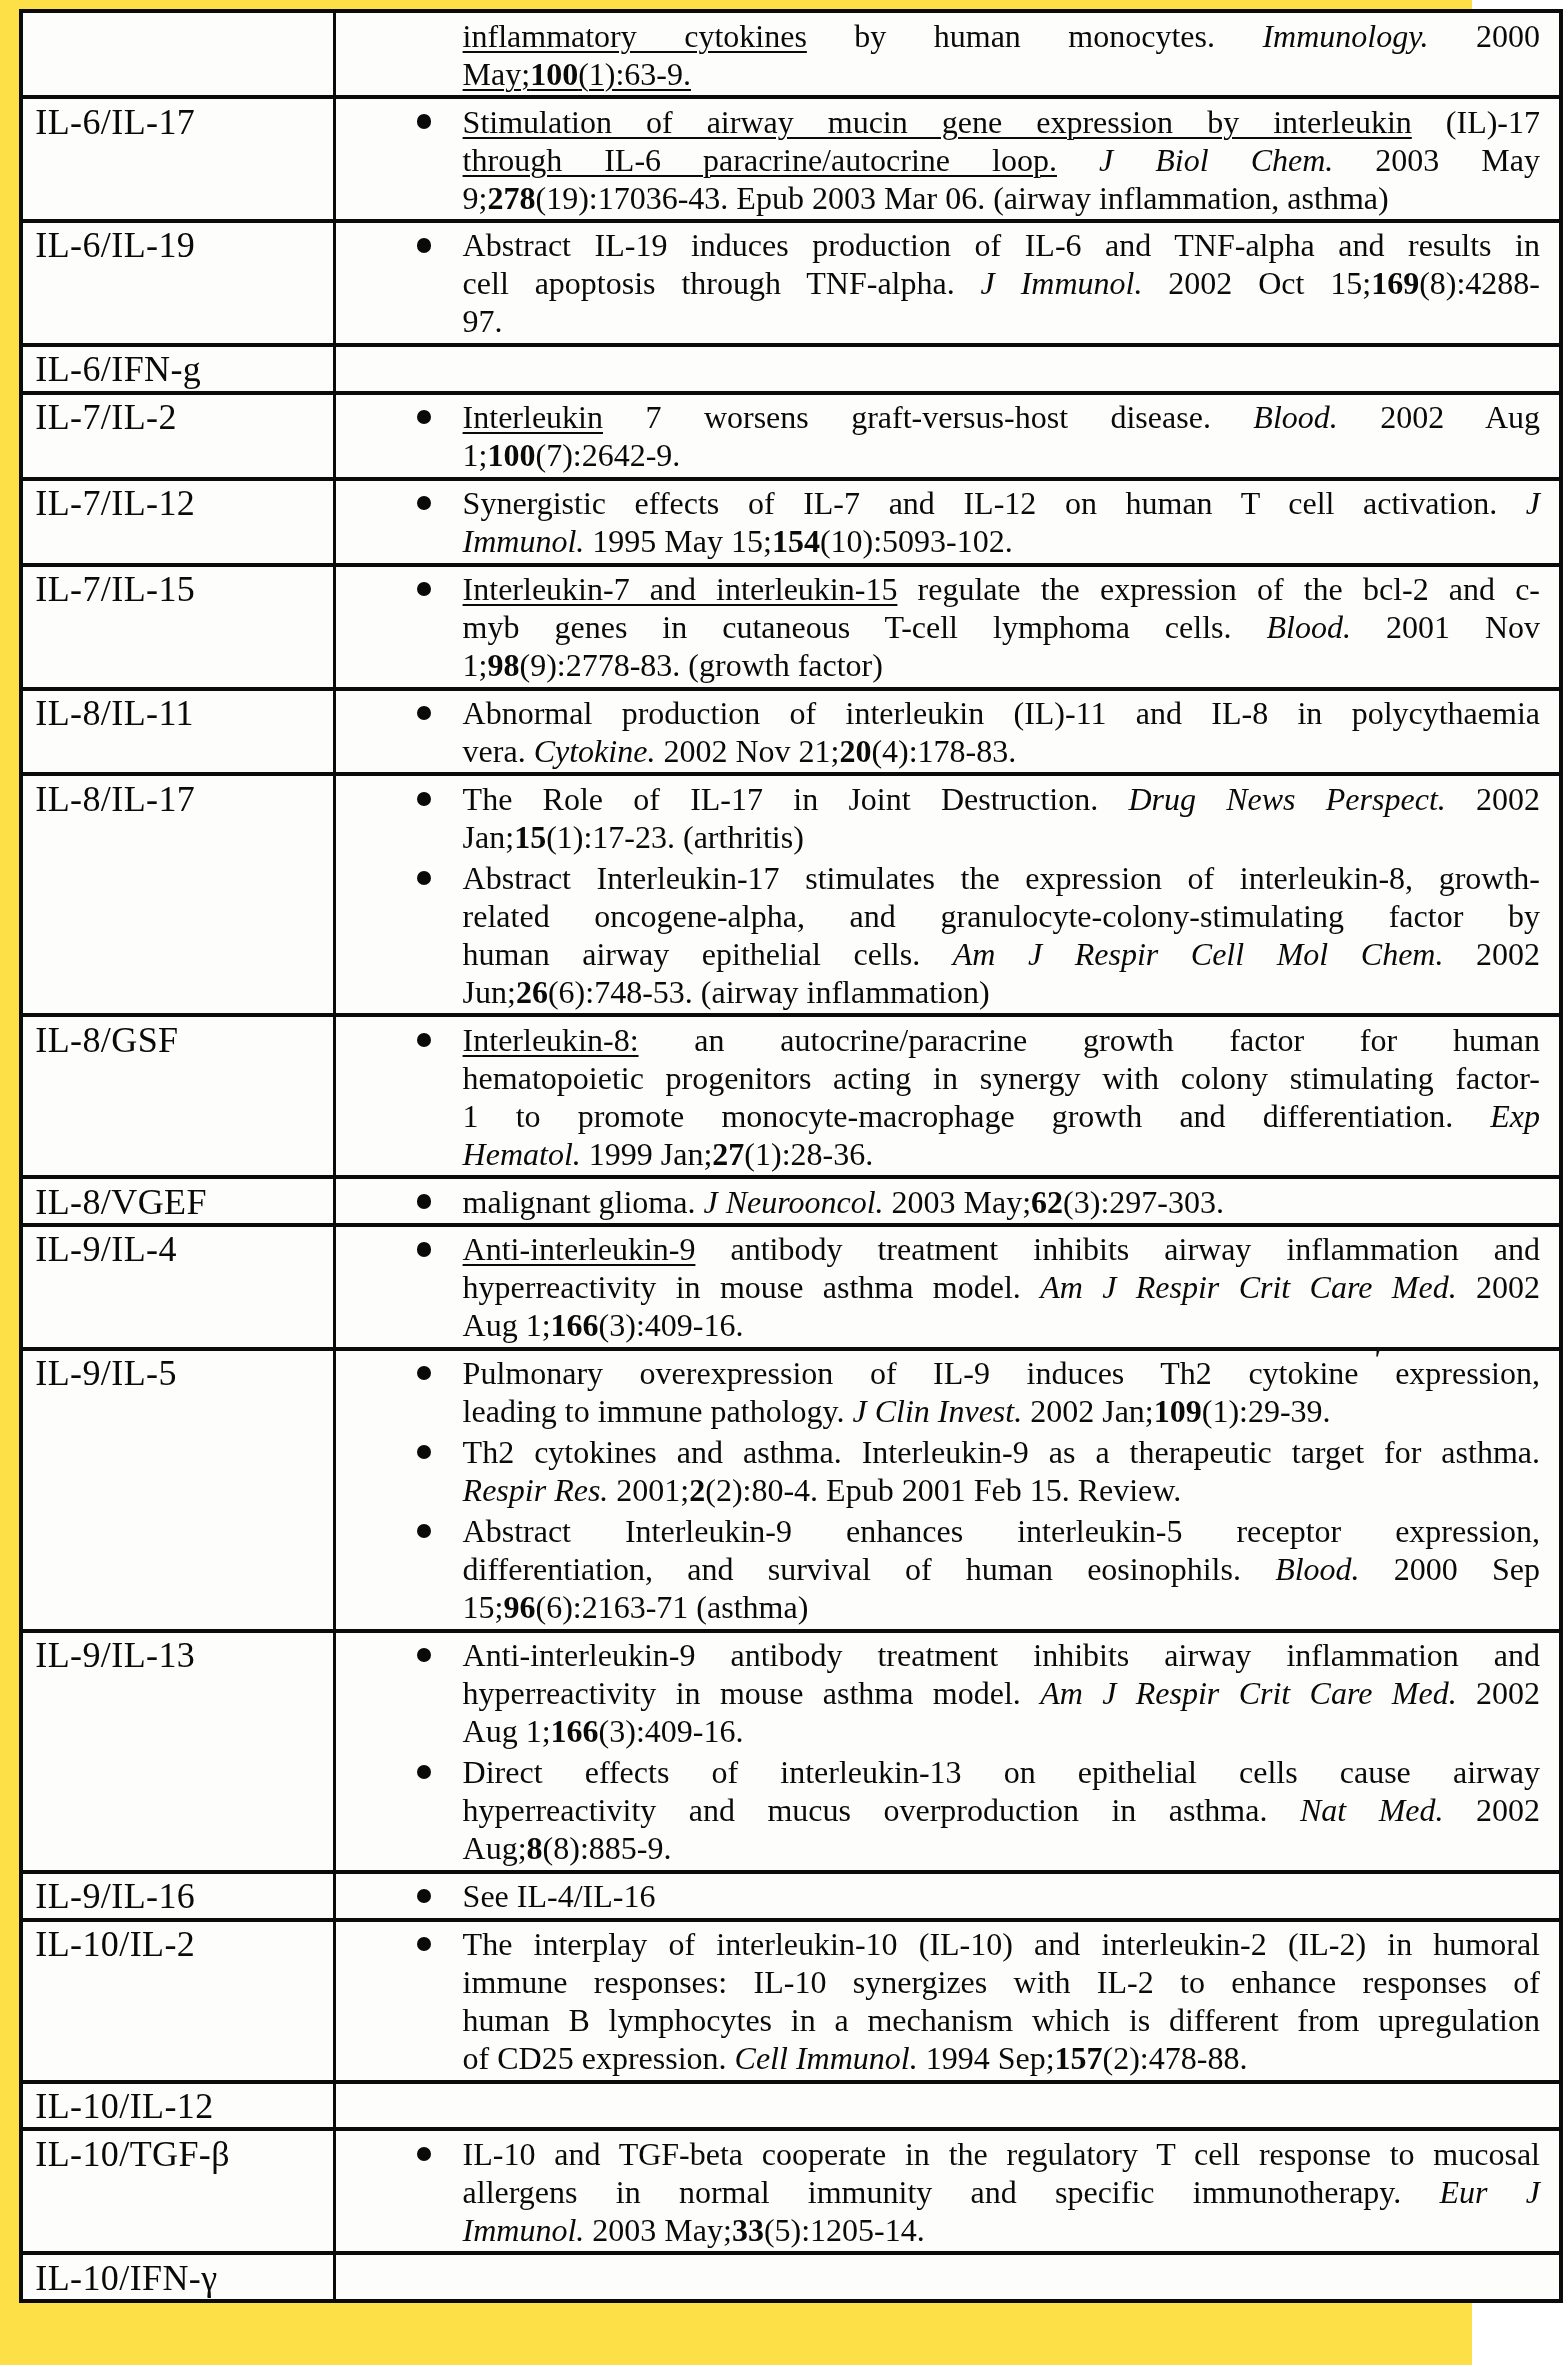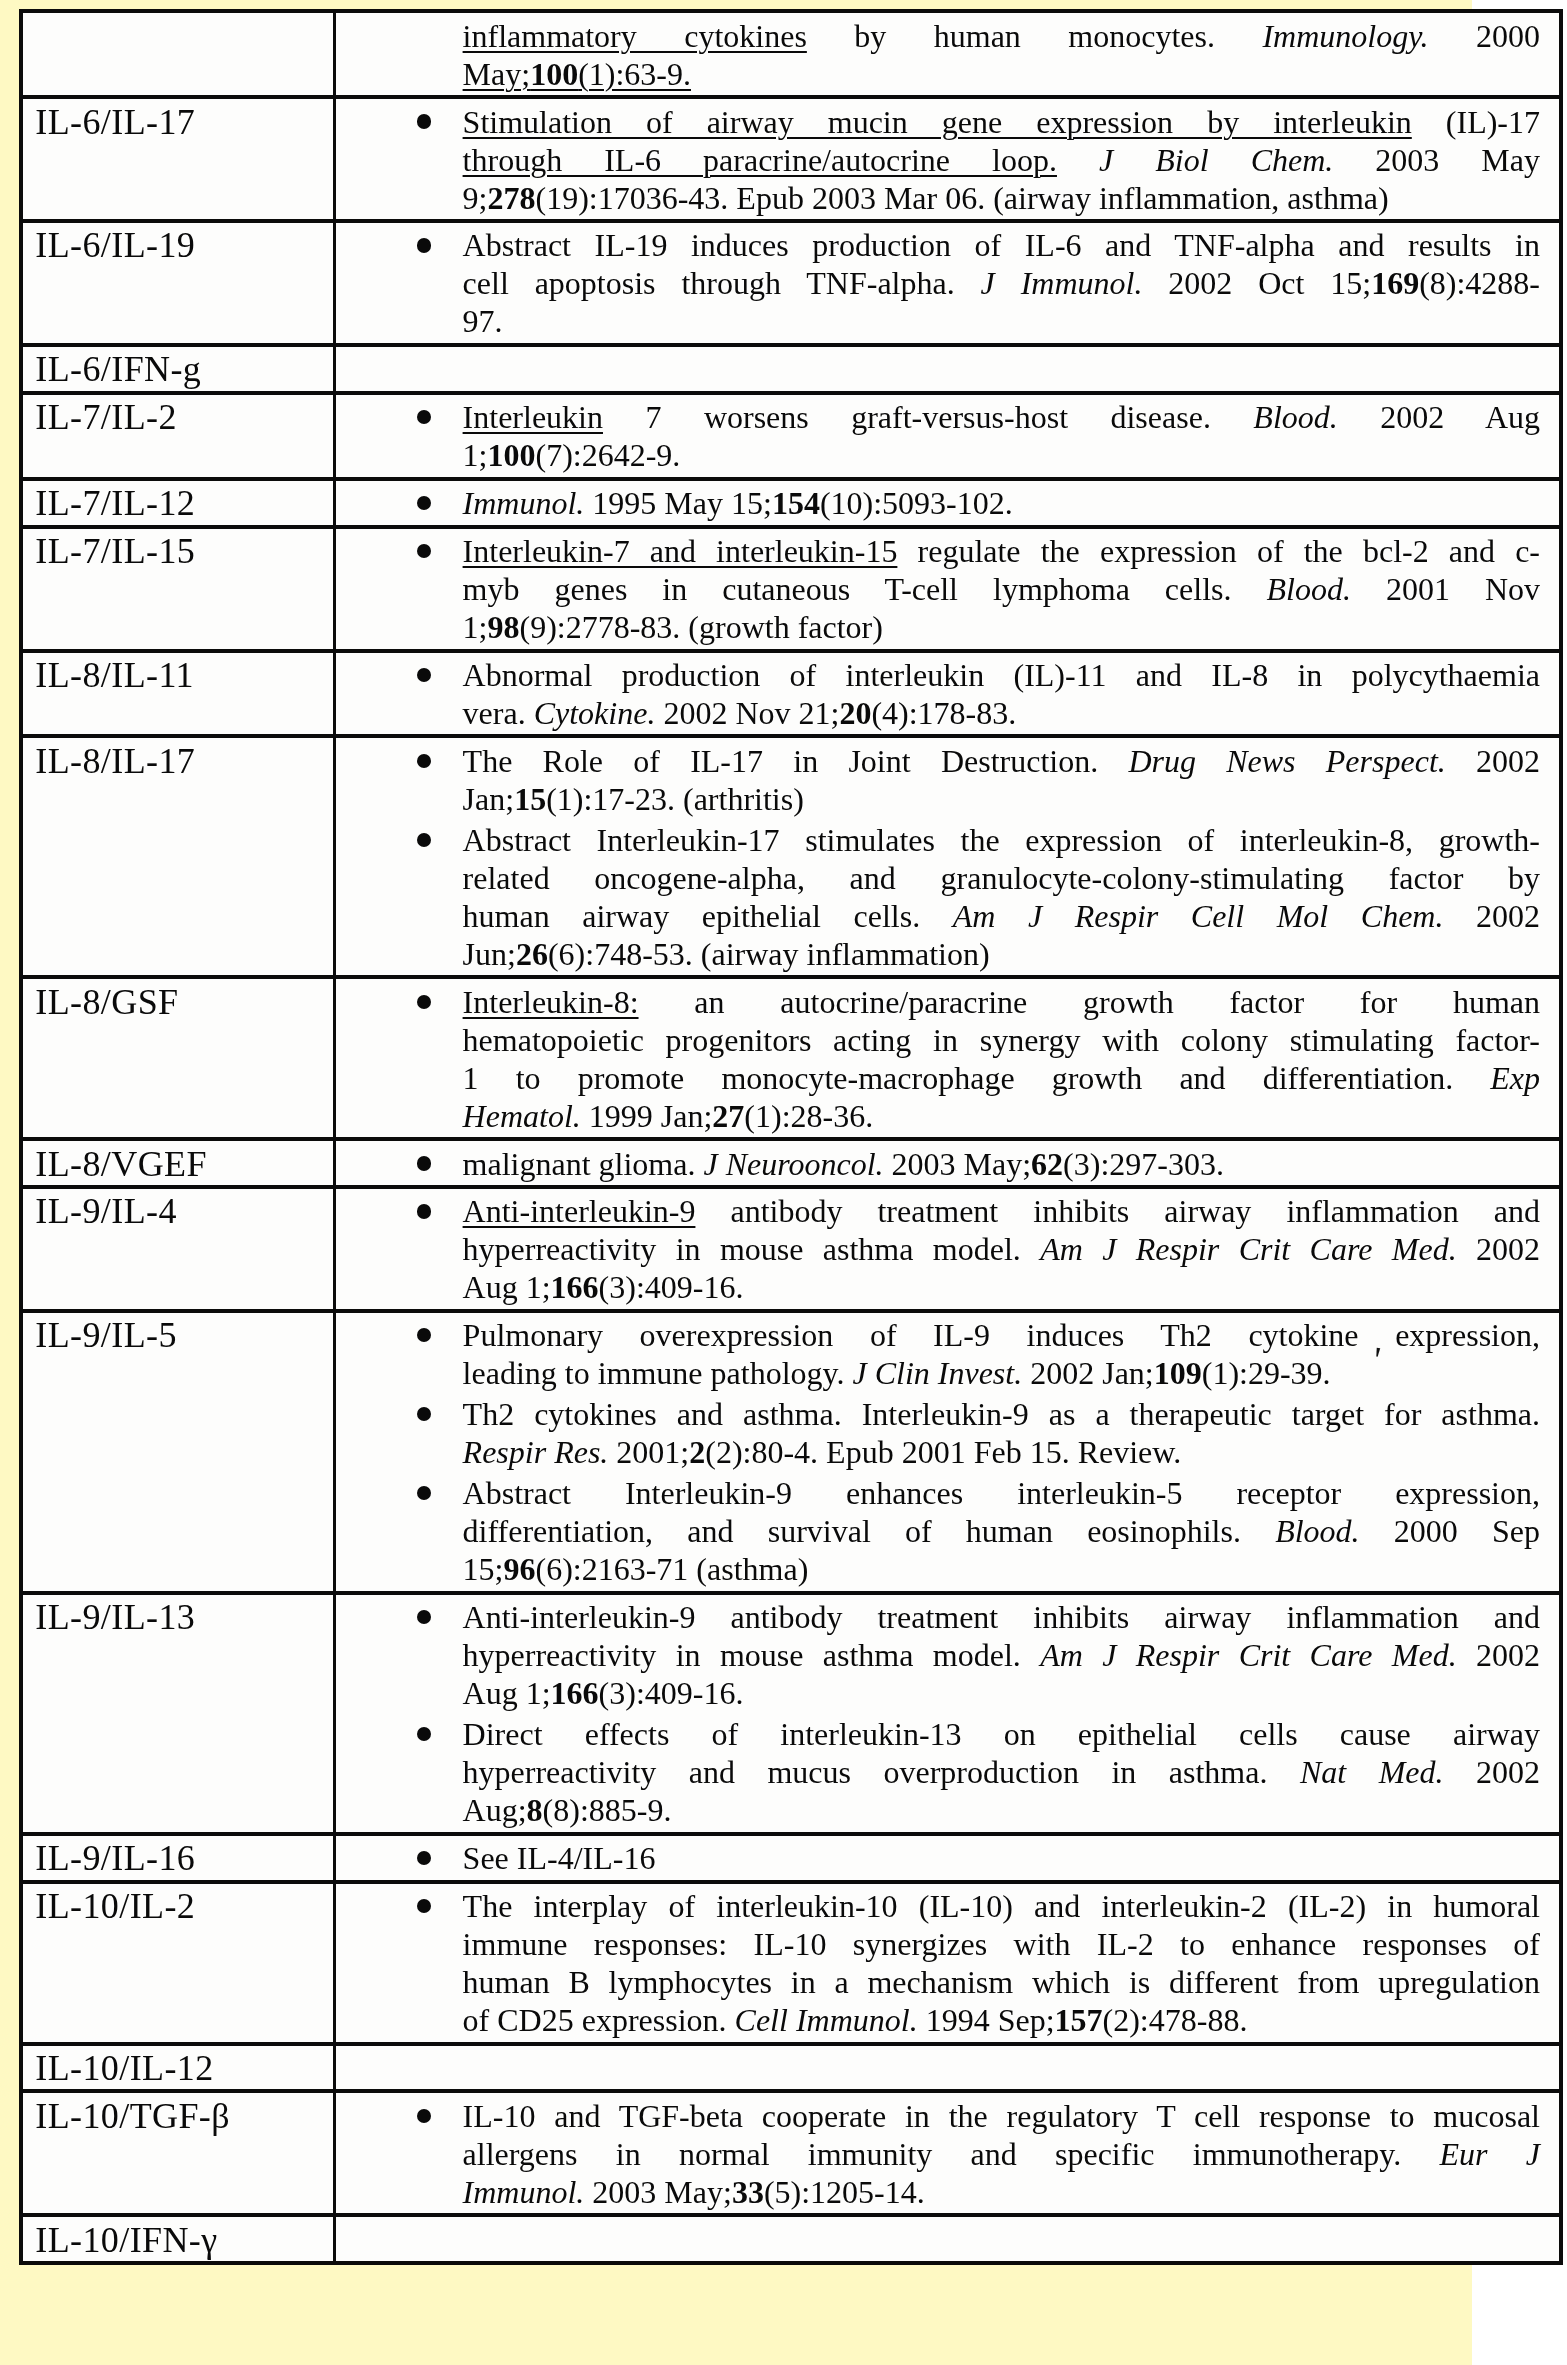--- a/index.html
+++ b/index.html
@@ -9,21 +9,21 @@
   body {
     width: 1567px; height: 2366px;
     overflow: hidden;
     font-family: "Liberation Serif", "DejaVu Serif", serif;
     color: #0a0a0a;
     -webkit-font-smoothing: antialiased;
   }
   .page {
     position: relative;
     width: 1472px; height: 2366px;
-    background: #fef9c3;
+    background: #fde047;
   }
   .doc-table {
     position: absolute;
     left: 18.6px; top: 9.3px;
     width: 1536px;
     border: 4.2px solid #0b0b0b;
     background: #fdfdfc;
   }
   .row {
     display: flex;
@@ -148,20 +148,21 @@
         </div>
       </div>
       <div class="row">
         <div class="cell-label">IL-7/IL-12</div>
         <div class="cell-content">
           <div class="bullet-item">
             <div class="marker">
               <div class="dot"></div>
             </div>
             <div class="para">
+              <div class="tline just"><span>Synergistic effects of IL-7 and IL-12 on human T cell activation. </span><span class="it">J</span></div>
               <div class="tline last"><span class="it">Immunol.</span><span> 1995 May 15;</span><span class="bd">154</span><span>(10):5093-102.</span></div>
             </div>
           </div>
         </div>
       </div>
       <div class="row">
         <div class="cell-label">IL-7/IL-15</div>
         <div class="cell-content">
           <div class="bullet-item">
             <div class="marker">

